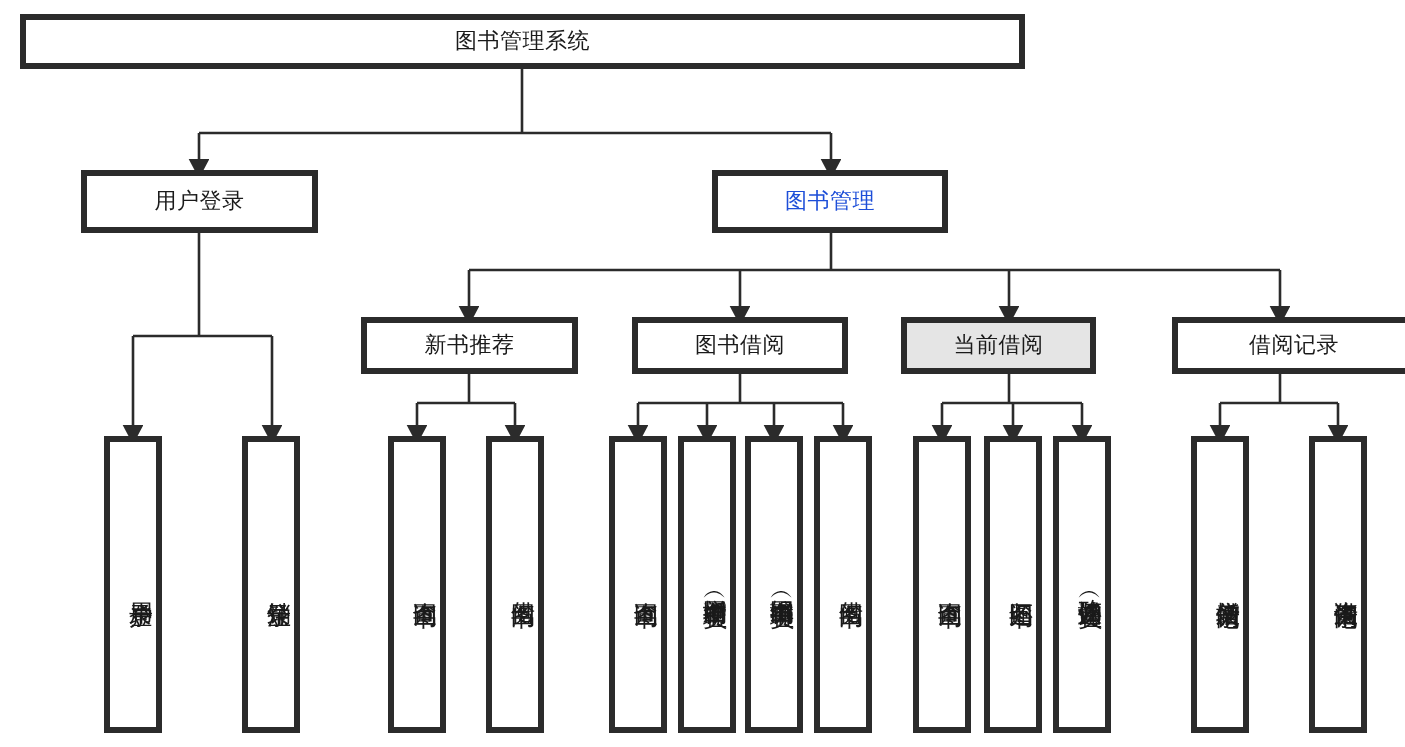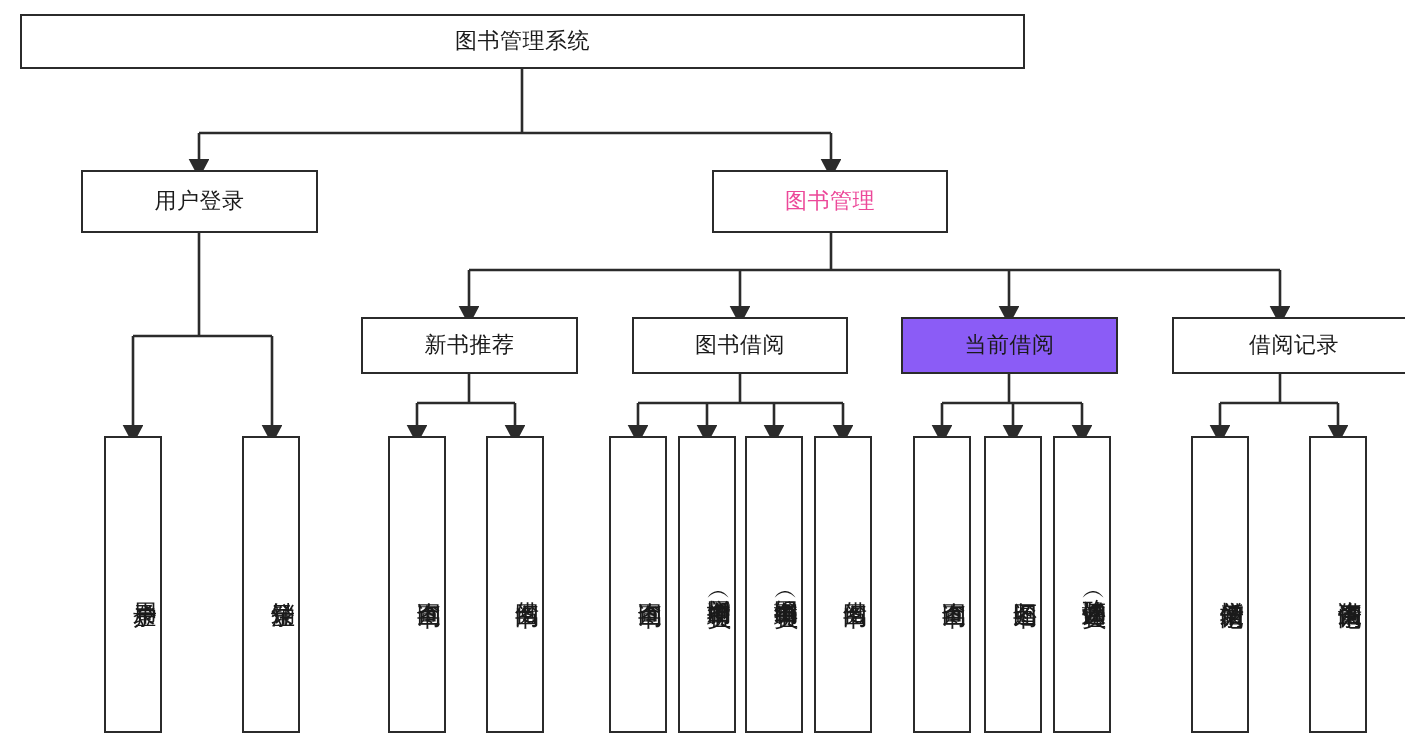--- a/index.html
+++ b/index.html
@@ -20,21 +20,21 @@
   #edges {
     position: absolute;
     left: 0;
     top: 0;
     width: 1405px;
     height: 747px;
   }
   .node {
     position: absolute;
     box-sizing: border-box;
-    border: 2px solid #d946ef;
+    border: 6px solid #d946ef;
     background: #ffffff;
     color: #1a1a1a;
     display: flex;
     align-items: center;
     justify-content: center;
     text-align: center;
     line-height: 1.22;
     z-index: 2;
   }
   .node.horiz {
@@ -116,25 +116,25 @@
       <path d="M1280,374 L1280,403"></path>
       <path d="M1220,403 L1338,403"></path>
       <path d="M1220,403 L1220,428" marker-end="url(#arrow)"></path>
       <path d="M1338,403 L1338,428" marker-end="url(#arrow)"></path>
     </g>
   </svg>
 
   <div class="node horiz" style="left: 20px; top: 14px; width: 1005px; height: 55px; border-color: rgb(43, 43, 43); background: rgb(255, 255, 255); color: rgb(26, 26, 26);">图书管理系统</div>
 
   <div class="node horiz" style="left: 81px; top: 170px; width: 237px; height: 63px; border-color: rgb(43, 43, 43); background: rgb(255, 255, 255); color: rgb(26, 26, 26);">用户登录</div>
-  <div class="node horiz" style="left: 712px; top: 170px; width: 236px; height: 63px; border-color: rgb(43, 43, 43); background: rgb(255, 255, 255); color: #ec4899;">图书管理</div>
+  <div class="node horiz" style="left: 712px; top: 170px; width: 236px; height: 63px; border-color: rgb(43, 43, 43); background: rgb(255, 255, 255); color: #1d4ed8;">图书管理</div>
 
   <div class="node horiz" style="left: 632px; top: 317px; width: 216px; height: 57px; border-color: rgb(43, 43, 43); background: rgb(255, 255, 255); color: rgb(26, 26, 26);">图书借阅</div>
   <div class="node horiz" style="left: 361px; top: 317px; width: 217px; height: 57px; border-color: rgb(43, 43, 43); background: rgb(255, 255, 255); color: rgb(26, 26, 26);">新书推荐</div>
-  <div class="node horiz" style="left: 901px; top: 317px; width: 217px; height: 57px; border-color: rgb(43, 43, 43); background: #8b5cf6; color: rgb(26, 26, 26);">当前借阅</div>
+  <div class="node horiz" style="left: 901px; top: 317px; width: 195px; height: 57px; border-color: rgb(43, 43, 43); background: #e5e5e5; color: rgb(26, 26, 26);">当前借阅</div>
   <div class="node horiz" style="left: 1172px; top: 317px; width: 244px; height: 57px; border-color: rgb(43, 43, 43); background: rgb(255, 255, 255); color: rgb(26, 26, 26);">借阅记录</div>
 
   <div class="node vert" style="left: 104px; top: 436px; width: 58px; height: 297px; border-color: rgb(43, 43, 43); background: rgb(255, 255, 255); color: rgb(26, 26, 26);">用户登录</div>
   <div class="node vert" style="left: 242px; top: 436px; width: 58px; height: 297px; border-color: rgb(43, 43, 43); background: rgb(255, 255, 255); color: rgb(26, 26, 26);">注销登录</div>
   <div class="node vert" style="left: 388px; top: 436px; width: 58px; height: 297px; border-color: rgb(43, 43, 43); background: rgb(255, 255, 255); color: rgb(26, 26, 26);">查询图书</div>
   <div class="node vert" style="left: 486px; top: 436px; width: 58px; height: 297px; border-color: rgb(43, 43, 43); background: rgb(255, 255, 255); color: rgb(26, 26, 26);">借阅图书</div>
   <div class="node vert" style="left: 609px; top: 436px; width: 58px; height: 297px; border-color: rgb(43, 43, 43); background: rgb(255, 255, 255); color: rgb(26, 26, 26);">查询图书</div>
   <div class="node vert topalign" style="left: 678px; top: 436px; width: 58px; height: 297px; border-color: rgb(43, 43, 43); background: rgb(255, 255, 255); color: rgb(26, 26, 26);">新增图书（管理员）</div>
   <div class="node vert topalign" style="left: 745px; top: 436px; width: 58px; height: 297px; border-color: rgb(43, 43, 43); background: rgb(255, 255, 255); color: rgb(26, 26, 26);">编辑图书（管理员）</div>
   <div class="node vert" style="left: 814px; top: 436px; width: 58px; height: 297px; border-color: rgb(43, 43, 43); background: rgb(255, 255, 255); color: rgb(26, 26, 26);">借阅图书</div>

